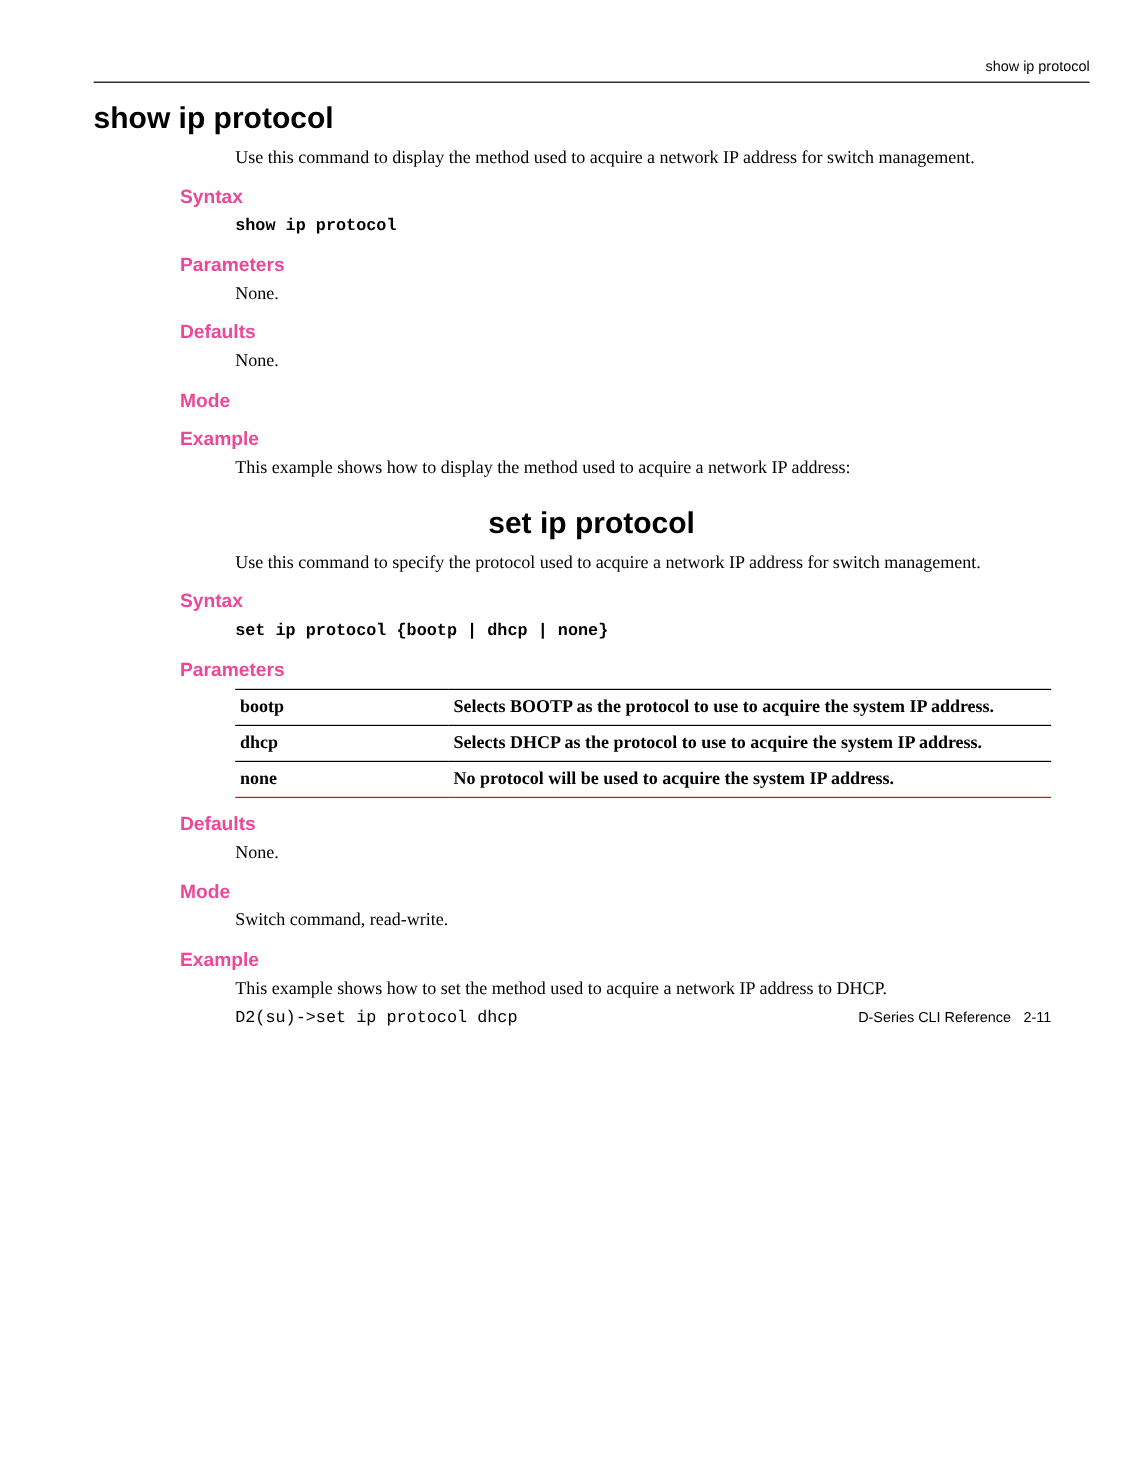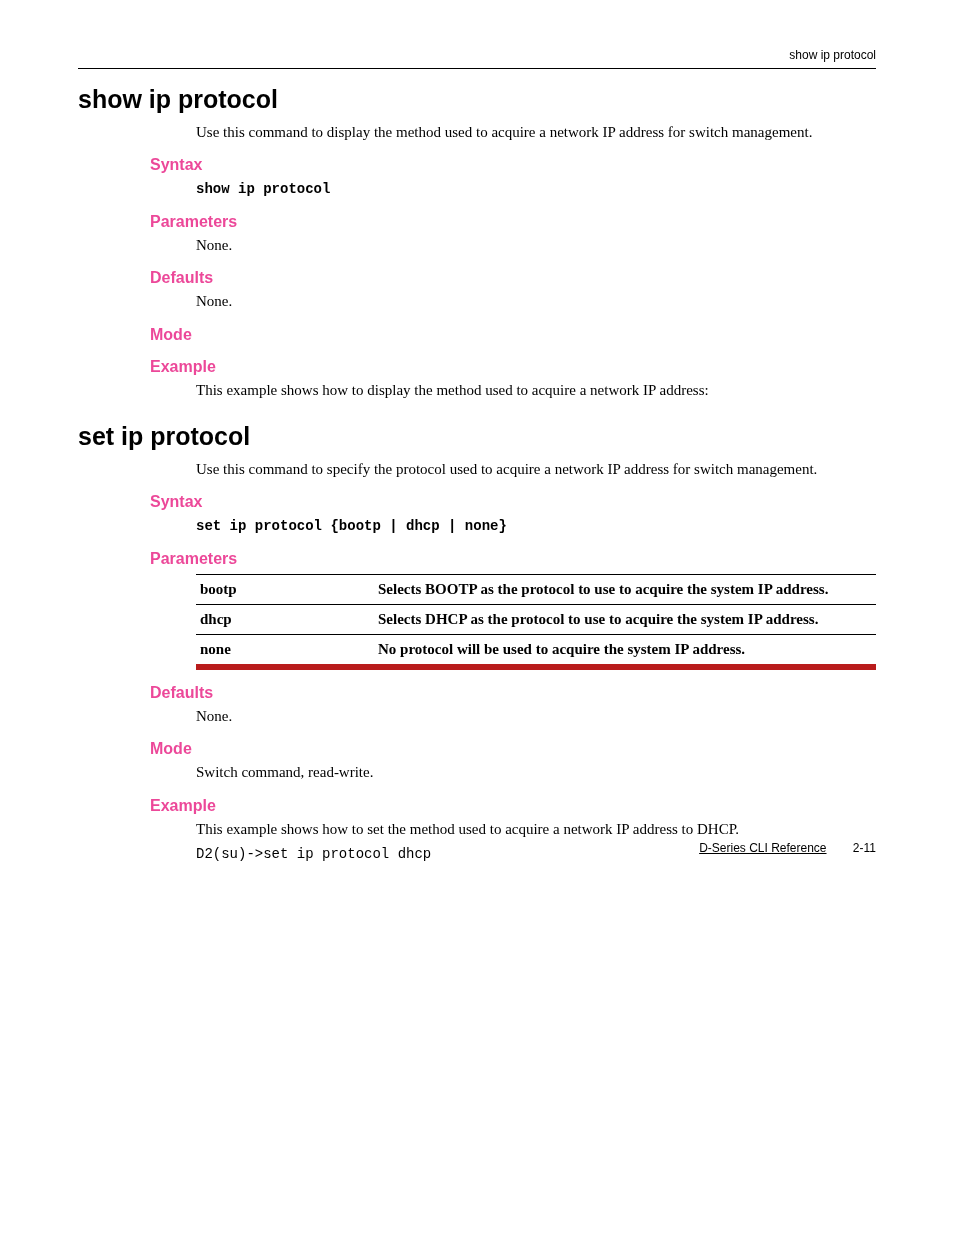--- a/index.html
+++ b/index.html
@@ -7,21 +7,21 @@
     padding: 0;
     background: #ffffff;
     font-family: "Palatino Linotype", "Book Antiqua", Palatino, Georgia, serif;
     color: #000;
   }
   .page {
     width: 954px;
     height: 895px;
     position: relative;
     box-sizing: border-box;
-    padding: 48px 78px 40px 78px;
+    padding: 48px 46px 40px 78px;
   }
   .header-right {
     text-align: right;
     font-family: Arial, Helvetica, sans-serif;
     font-size: 12px;
     color: #000;
     padding-bottom: 6px;
   }
   .header-rule {
     border: none;
@@ -61,41 +61,40 @@
     margin: 6px 0 6px 118px;
     width: 680px;
   }
   table.param td {
     font-size: 15px;
     padding: 6px 4px;
     border-top: 1px solid #000;
     vertical-align: top;
   }
   table.param tr:last-child td {
-    border-bottom: 6px solid #b91c1c;
+    border-bottom: 1px solid #b91c1c;
   }
   table.param td.key {
     font-weight: bold;
     width: 170px;
     font-family: "Palatino Linotype", "Book Antiqua", Palatino, Georgia, serif;
   }
   table.param td.desc {
     font-family: "Palatino Linotype", "Book Antiqua", Palatino, Georgia, serif;
     font-weight: bold;
   }
   .footer {
     position: absolute;
     bottom: 40px;
     right: 78px;
     font-family: Arial, Helvetica, sans-serif;
     font-size: 12px;
   }
   .footer .book {
-    margin-right: 23px;
-    text-decoration: underline;
+    margin-right: 7px;
   }
 </style>
 </head>
 <body>
 
 <div class="page">
 
   <div class="header-right">show ip protocol</div>
   <hr class="header-rule">
 
@@ -109,21 +108,21 @@
   <p class="body">None.</p>
 
   <h2 class="subhead">Defaults</h2>
   <p class="body">None.</p>
 
   <h2 class="subhead">Mode</h2>
 
   <h2 class="subhead">Example</h2>
   <p class="body">This example shows how to display the method used to acquire a network IP address:</p>
 
-  <h1 class="cmd-title" style="margin-top:22px;">set ip protocol</h1>
+  <h1 class="cmd-title" style="margin-top:22px;text-align:center;">set ip protocol</h1>
   <p class="body">Use this command to specify the protocol used to acquire a network IP address for switch management.</p>
 
   <h2 class="subhead">Syntax</h2>
   <pre class="syntax">set ip protocol {bootp | dhcp | none}</pre>
 
   <h2 class="subhead">Parameters</h2>
   <table class="param">
     <tbody>
         <tr>
       <td class="key">bootp</td>

